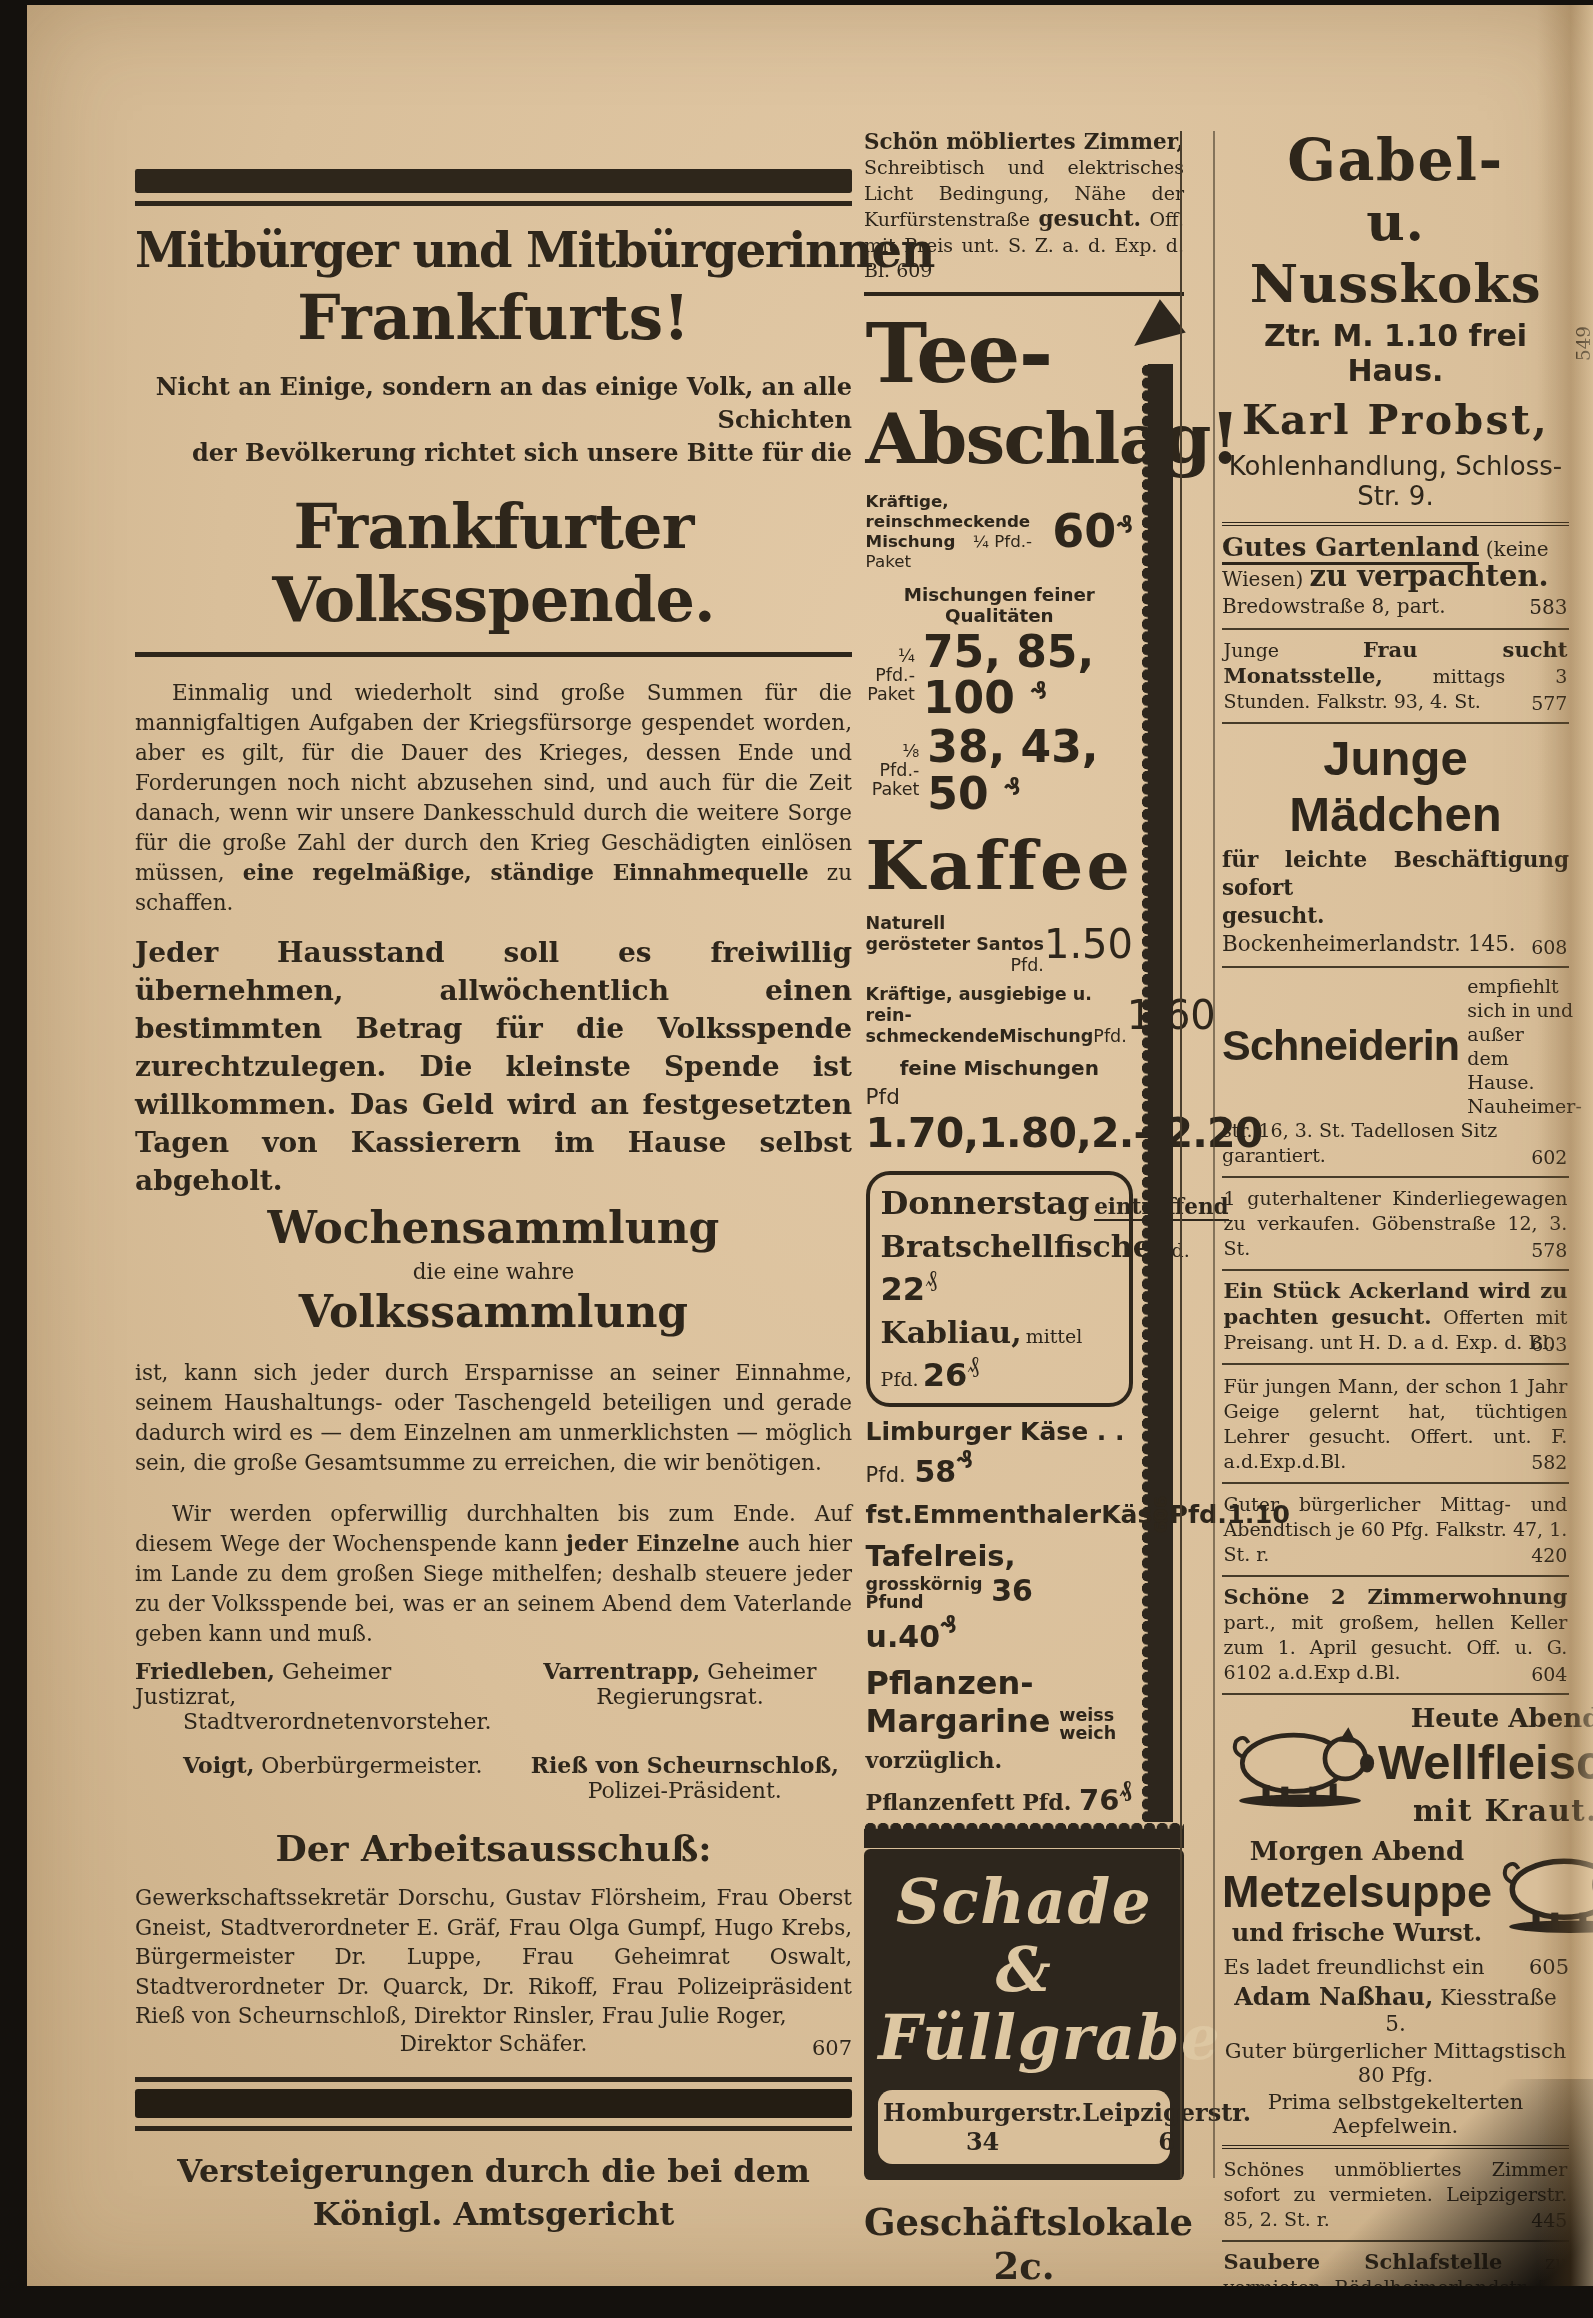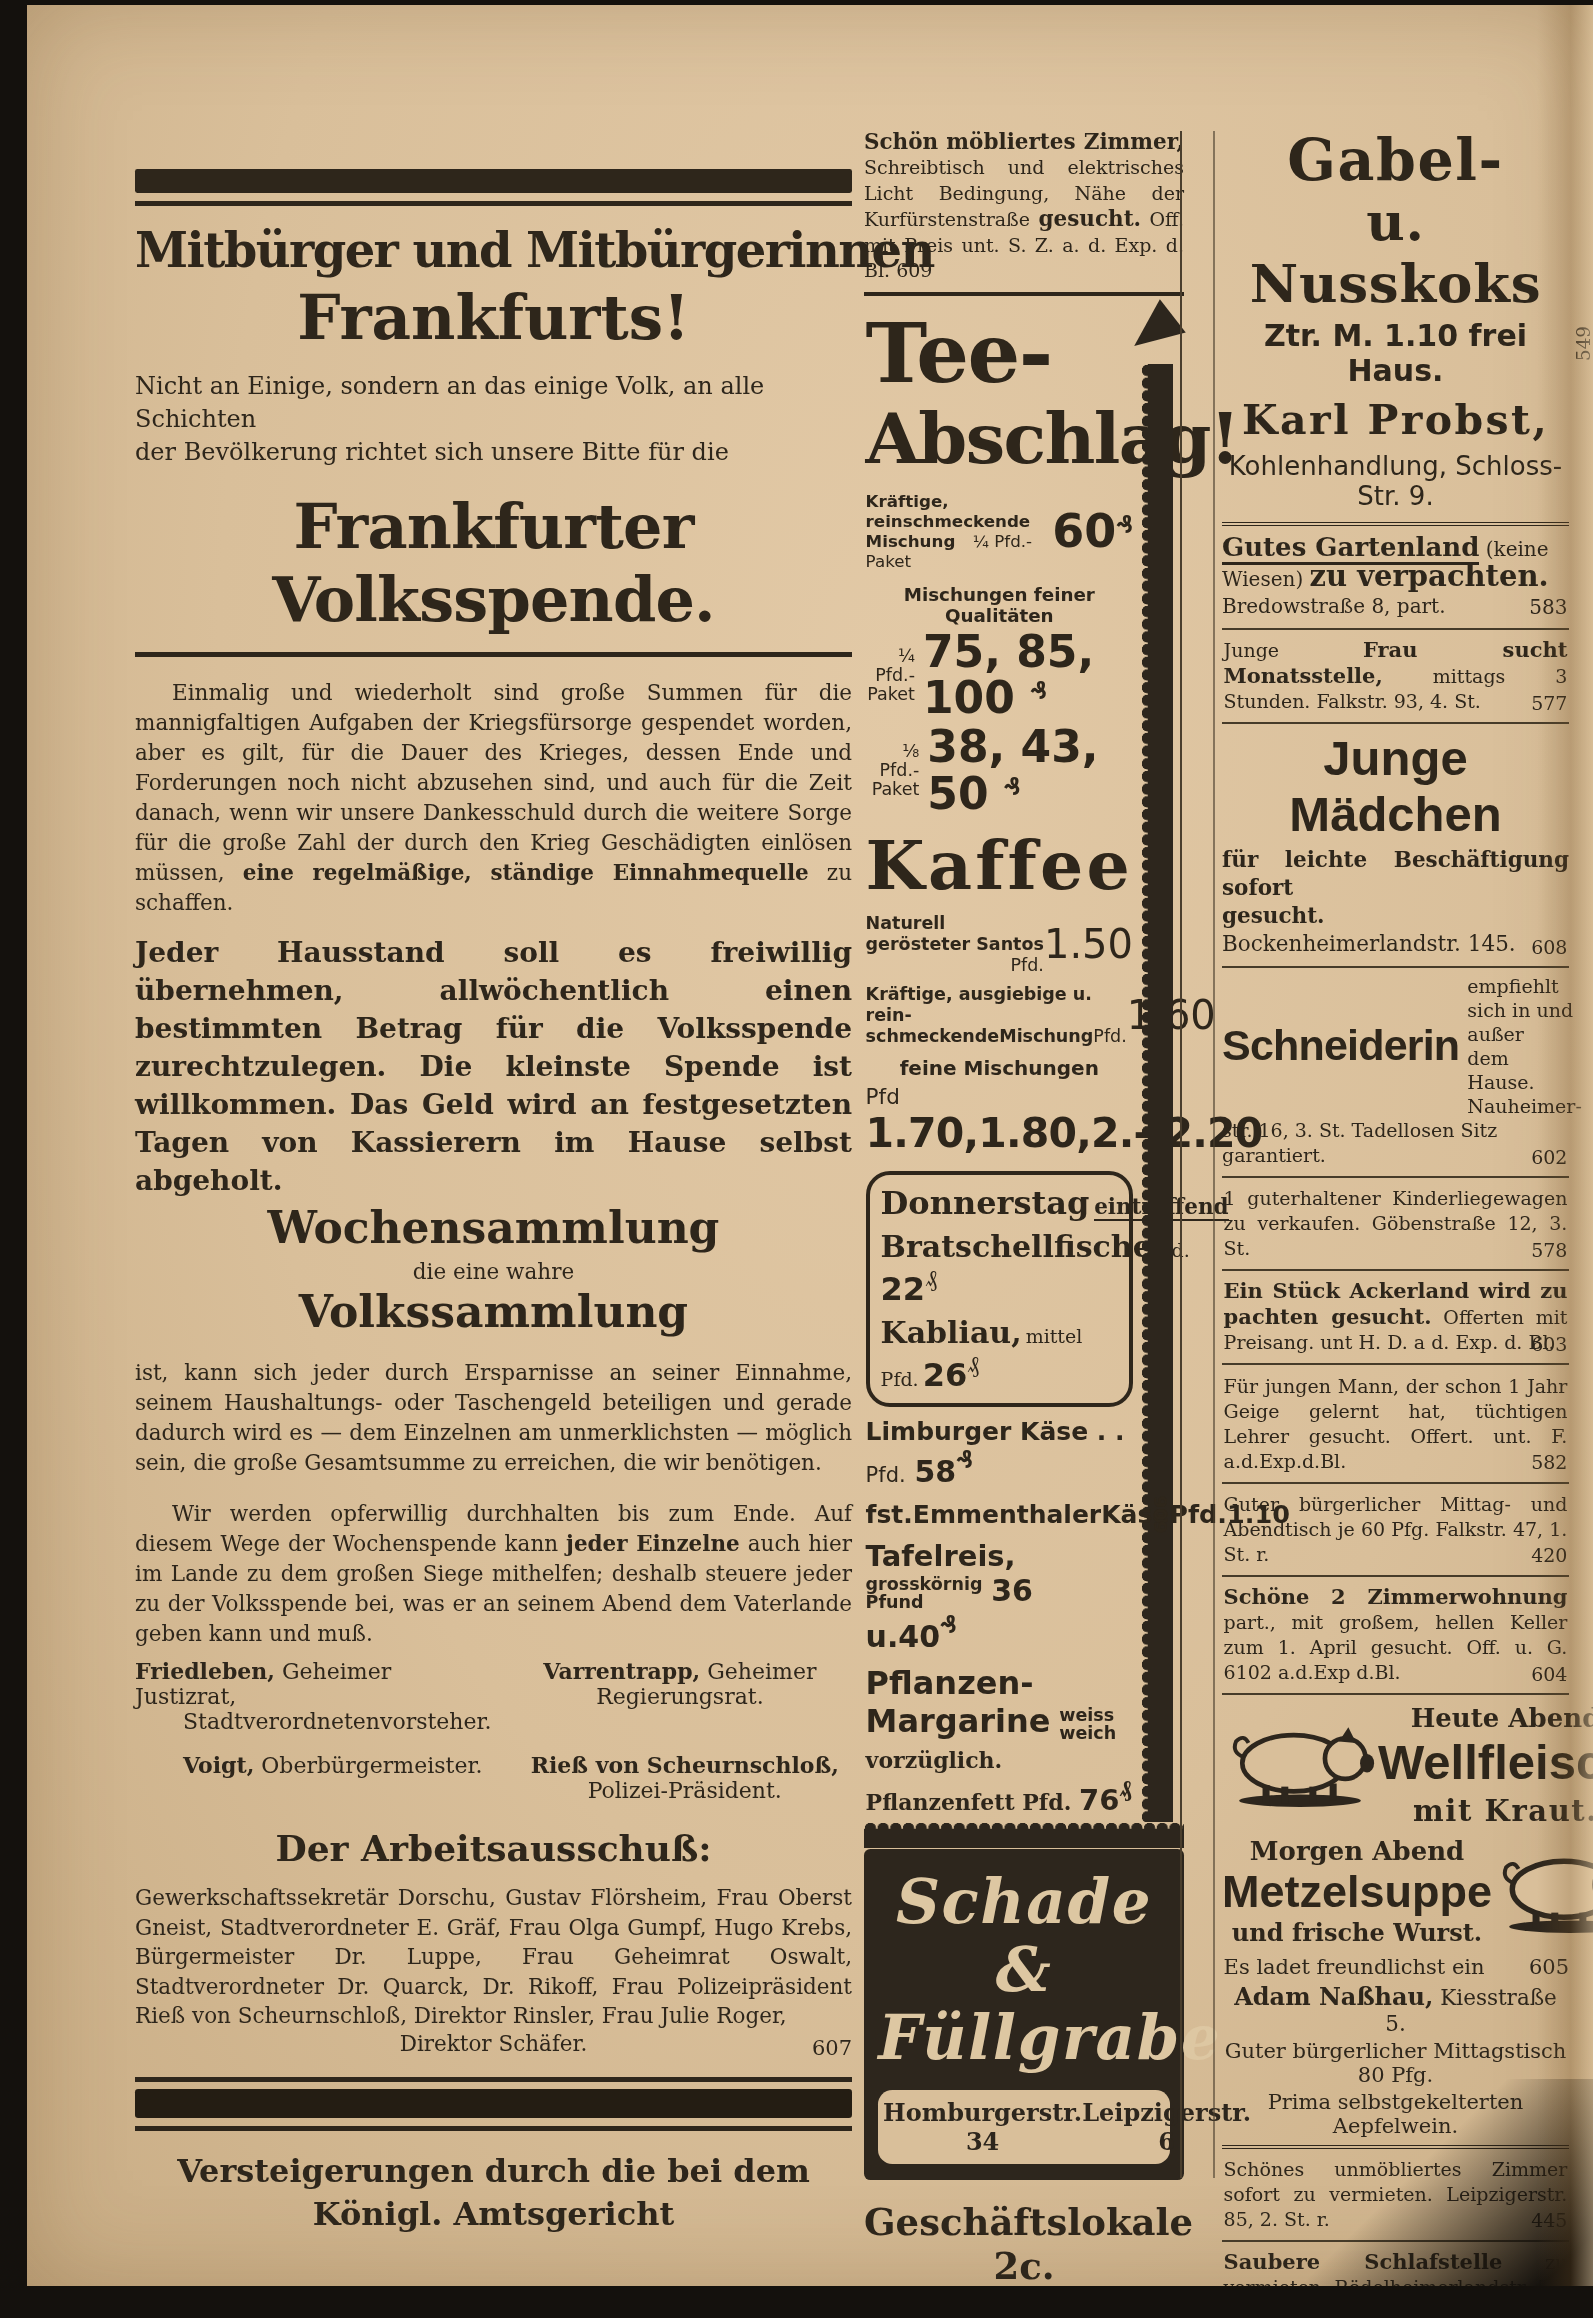--- a/index.html
+++ b/index.html
@@ -18,21 +18,21 @@
   .col-right{left:1195px;top:121px;width:347px;}
   .vdiv{position:absolute;left:1153px;top:126px;width:2.4px;height:2047px;background:#4a3e2d;}
   .vdiv2{position:absolute;left:1186px;top:126px;width:1.6px;height:2047px;background:#4a3e2d;opacity:.6;}
 
   .c{text-align:center;} .j{text-align:justify;} .b{font-weight:bold;}
 
   .topbar{height:24px;background:#2e261b;border-radius:2.4px;}
   .topline{height:5.6px;background:#2e261b;margin-top:8px;}
   .h1a{font-size:48px;font-weight:bold;text-align:center;white-space:nowrap;margin-top:16px;letter-spacing:-1.6px;}
   .h1b{font-size:61px;font-weight:bold;text-align:center;margin-top:3.2px;}
-  .sub{font-size:24px;font-weight:normal;text-align:left;line-height:33px;margin-top:17.5px;}
+  .sub{font-size:24px;font-weight:bold;text-align:right;line-height:33px;margin-top:17.5px;}
   .vtitle{font-size:62px;font-weight:bold;text-align:center;margin-top:21px;padding-bottom:16px;border-bottom:5.6px solid #2e261b;letter-spacing:-0.8px;}
   .p1{font-size:21.5px;line-height:30px;margin-top:21px;}
   .p1 .ind{display:inline-block;width:37px;}
   .p2{font-size:28px;line-height:38px;font-weight:bold;margin-top:16px;}
   .small-left{font-size:21.5px;margin-top:12.7px;}
   .hw{font-size:44px;font-weight:bold;text-align:center;margin-top:1.6px;}
   .hm{font-size:21.5px;text-align:center;margin-top:6.4px;}
   .sigrow{display:flex;justify-content:space-between;margin-top:17.5px;font-size:22px;}
   .sigrow .cell{width:48%;}
   .committee-t{font-size:36px;font-weight:bold;text-align:center;margin-top:24px;}

